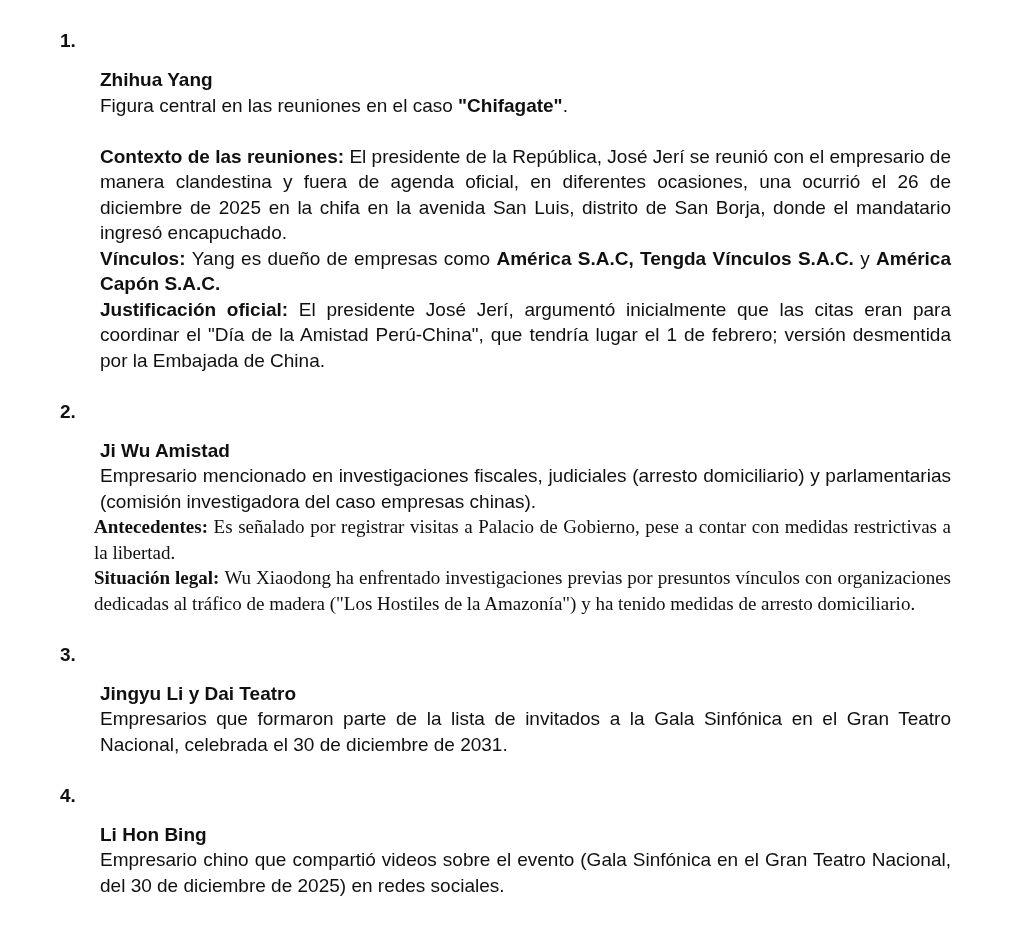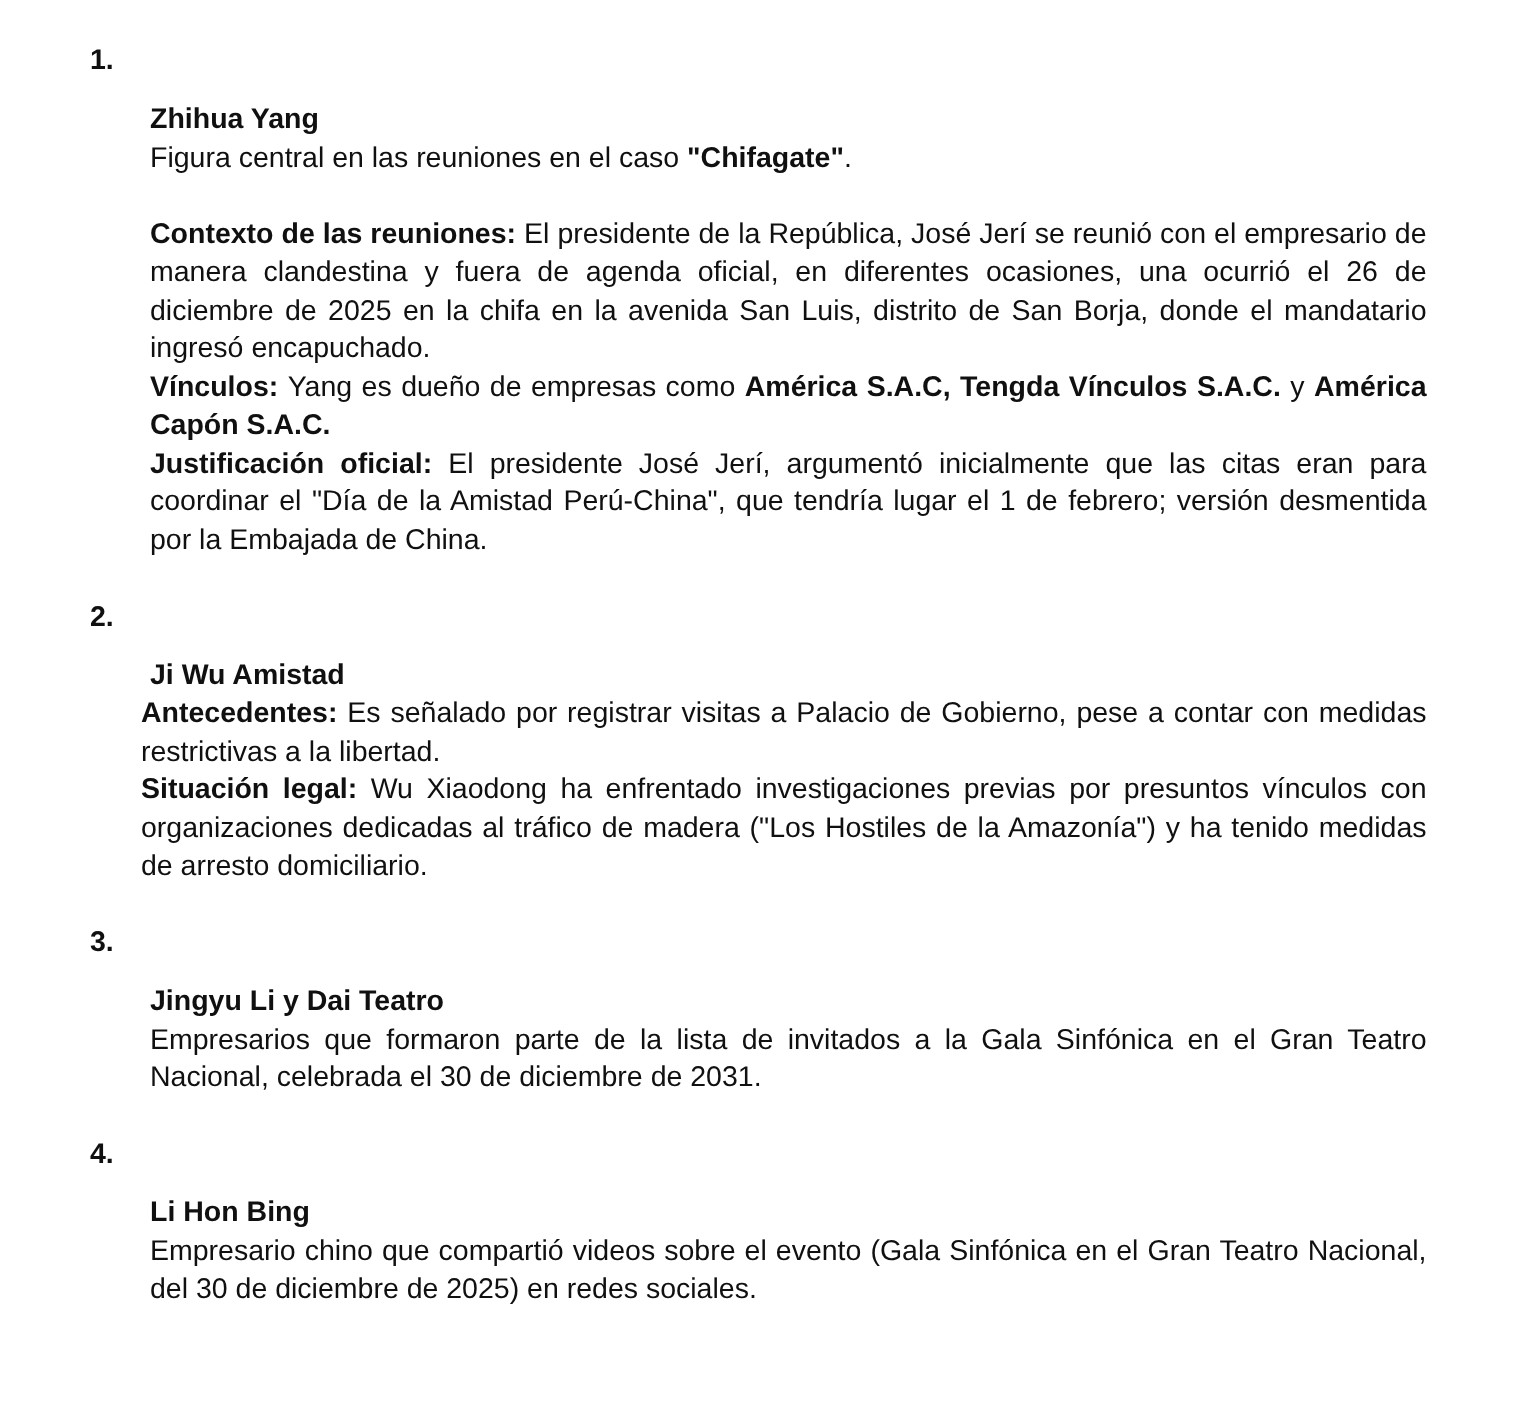--- a/index.html
+++ b/index.html
@@ -43,20 +43,21 @@
   }
   .content p {
     margin: 0;
     text-align: justify;
   }
   .content p.blank-before {
     margin-top: 25.5px;
   }
   .content p.outdent {
     margin-left: -6px;
+    font-family: Liberation Serif, serif;
   }
   strong {
     font-weight: bold;
   }
 </style>
 </head>
 <body>
 
 <div class="doc">
   <div id="people-list">
@@ -67,20 +68,21 @@
           <p>Figura central en las reuniones en el caso <strong>"Chifagate"</strong>.</p>
           <p class="blank-before"><strong>Contexto de las reuniones: </strong>El presidente de la República, José Jerí se reunió con el empresario de manera clandestina y fuera de agenda oficial, en diferentes ocasiones, una ocurrió el 26 de diciembre de 2025 en la chifa en la avenida San Luis, distrito de San Borja, donde el mandatario ingresó encapuchado.</p>
           <p><strong>Vínculos: </strong>Yang es dueño de empresas como <strong>América S.A.C, Tengda Vínculos S.A.C.</strong> y <strong>América Capón S.A.C.</strong></p>
           <p><strong>Justificación oficial: </strong>El presidente José Jerí, argumentó inicialmente que las citas eran para coordinar el "Día de la Amistad Perú-China", que tendría lugar el 1 de febrero; versión desmentida por la Embajada de China.</p>
         </div>
       </div>
       <div class="item">
         <div class="num">2.</div>
         <div class="content">
           <div class="title">Ji Wu Amistad</div>
+          <p>Empresario mencionado en investigaciones fiscales, judiciales (arresto domiciliario) y parlamentarias (comisión investigadora del caso empresas chinas).</p>
           <p class="outdent"><strong>Antecedentes: </strong>Es señalado por registrar visitas a Palacio de Gobierno, pese a contar con medidas restrictivas a la libertad.</p>
           <p class="outdent"><strong>Situación legal: </strong>Wu Xiaodong ha enfrentado investigaciones previas por presuntos vínculos con organizaciones dedicadas al tráfico de madera ("Los Hostiles de la Amazonía") y ha tenido medidas de arresto domiciliario.</p>
         </div>
       </div>
       <div class="item">
         <div class="num">3.</div>
         <div class="content">
           <div class="title">Jingyu Li y Dai Teatro</div>
           <p>Empresarios que formaron parte de la lista de invitados a la Gala Sinfónica en el Gran Teatro Nacional, celebrada el 30 de diciembre de 2031.</p>
         </div>

